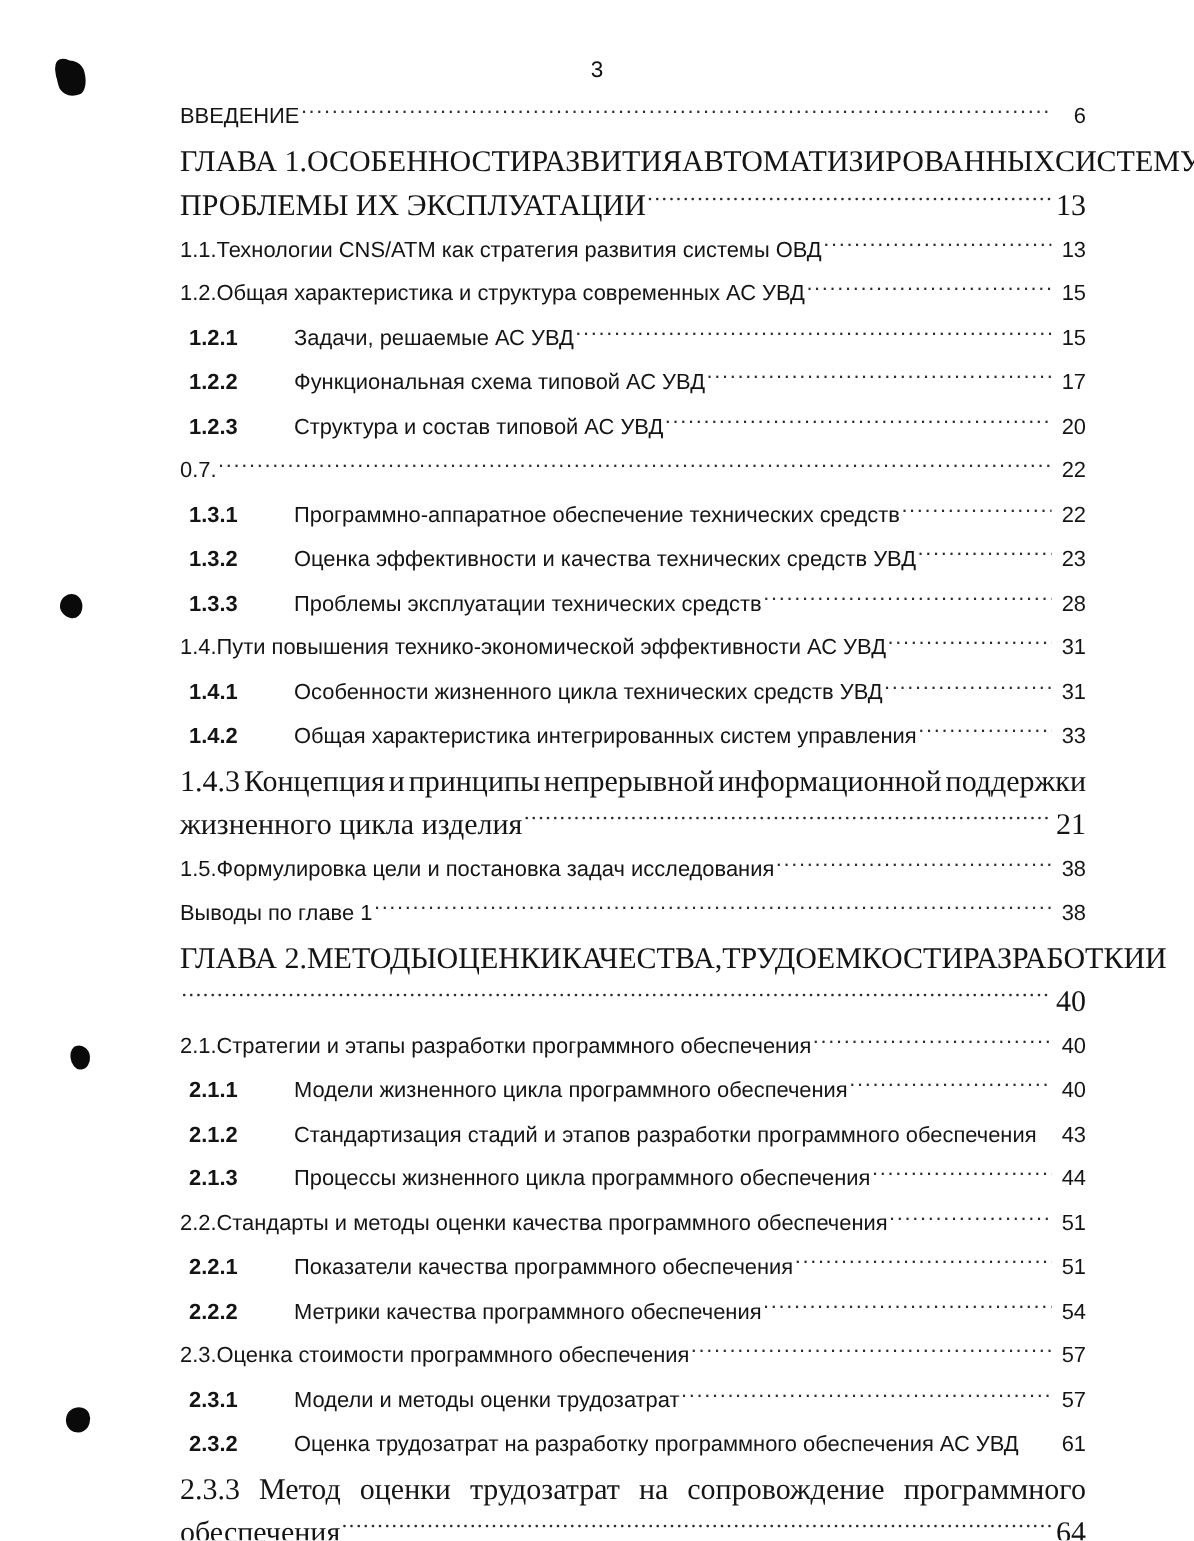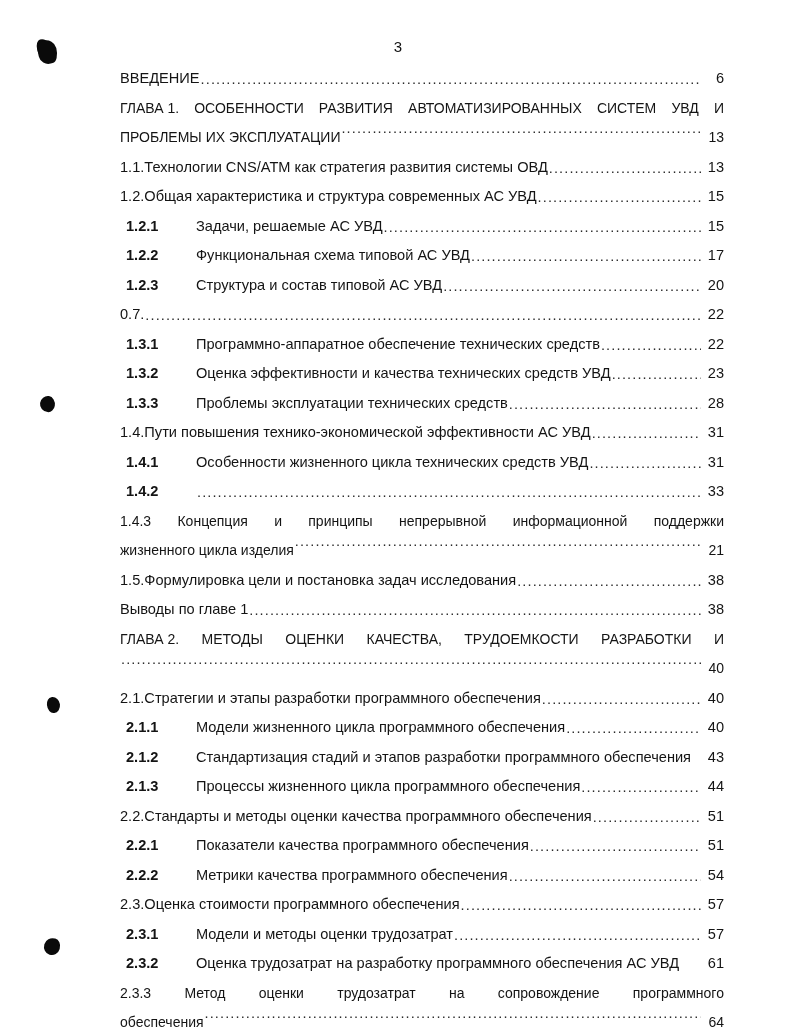--- a/index.html
+++ b/index.html
@@ -65,21 +65,21 @@
   .toc {
     position: absolute;
     left: 120px;
     top: 64px;
     width: 604px;
   }
 
   .toc-entry {
     position: relative;
     display: flex;
-    align-items: flex-end;
+    align-items: center;
     font-size: 14.6px;
     line-height: 29.5px;
     color: #141414;
     white-space: nowrap;
   }
 
   
   .toc-entry.lvl1 { padding-left: 0; }
   
   .toc-entry.lvl2 { padding-left: 6px; }
@@ -115,23 +115,24 @@
   }
 
   .page-no {
     flex: 0 0 auto;
     text-align: right;
     min-width: 22px;
   }
 
   
   .toc-wrap {
-    font-size: 14px;
+    font-size: 20px;
     line-height: 29.5px;
     color: #141414;
+    font-family: Liberation Serif, serif;
   }
   .wrap-line {
     display: flex;
     align-items: baseline;
     white-space: nowrap;
   }
   .justified {
     display: flex;
     justify-content: space-between;
     width: 100%;
@@ -232,20 +233,21 @@
         <span class="page-no">31</span>
       </div>
       <div class="toc-entry lvl2">
         <span class="num">1.4.1</span>
         <span class="title">Особенности жизненного цикла технических средств УВД</span>
         <span class="leader"></span>
         <span class="page-no">31</span>
       </div>
       <div class="toc-entry lvl2">
         <span class="num">1.4.2</span>
+        <span class="title">Общая характеристика интегрированных систем управления </span>
         <span class="leader"></span>
         <span class="page-no">33</span>
       </div>
       <div class="toc-wrap">
         <div class="wrap-line justified">
           <span class="jw">1.4.3</span>
           <span class="jw">Концепция</span>
           <span class="jw">и</span>
           <span class="jw">принципы</span>
           <span class="jw">непрерывной</span>

